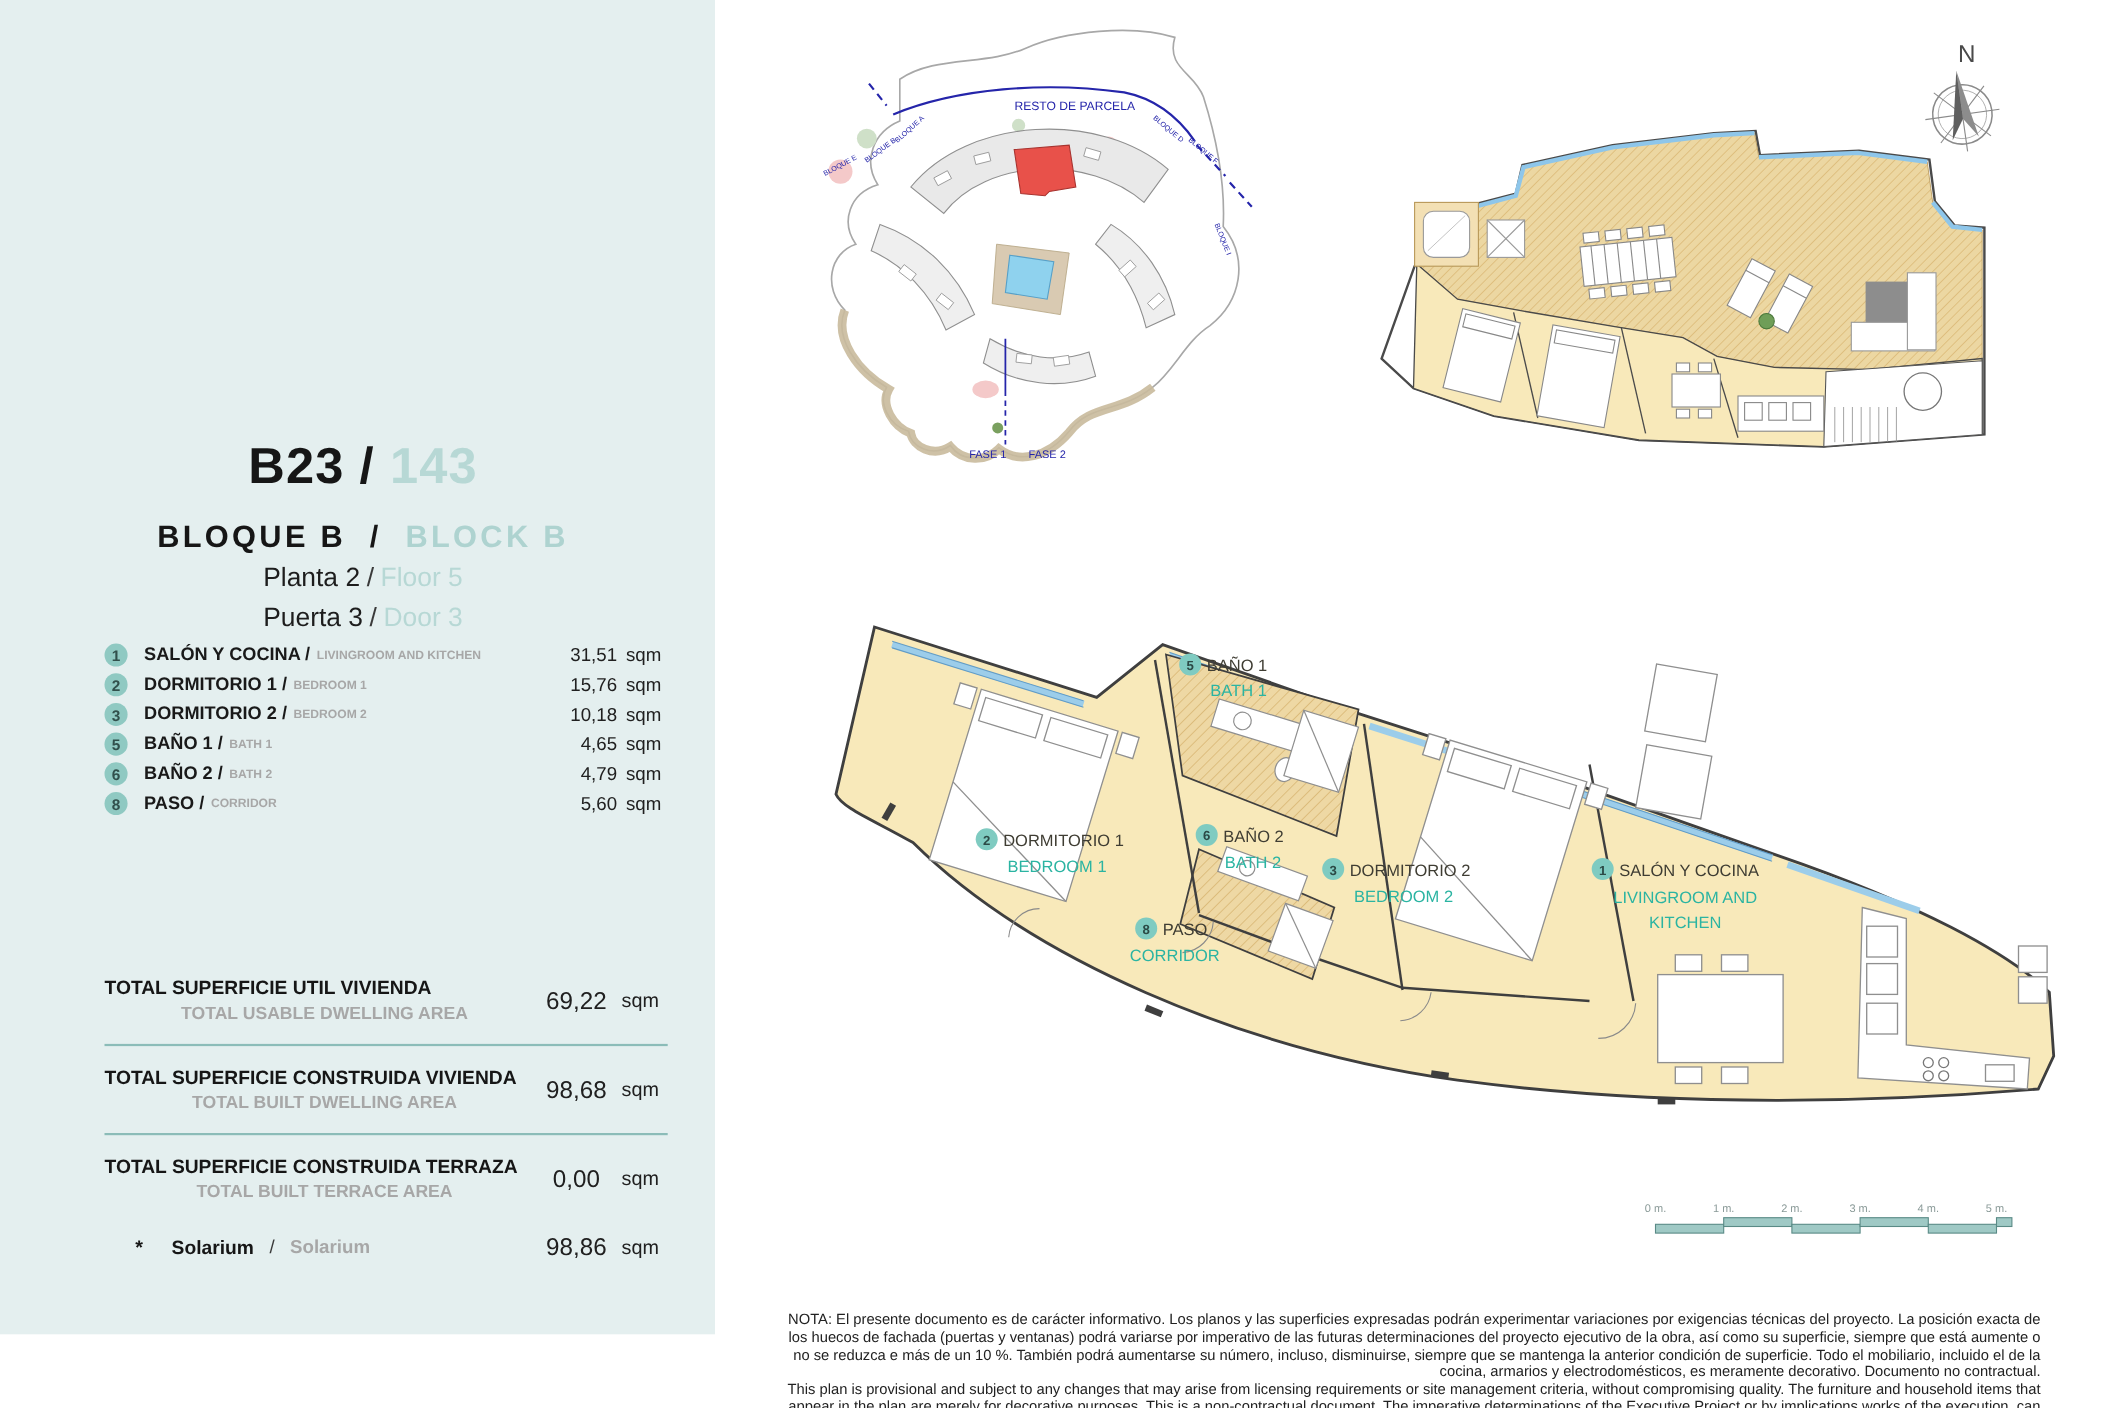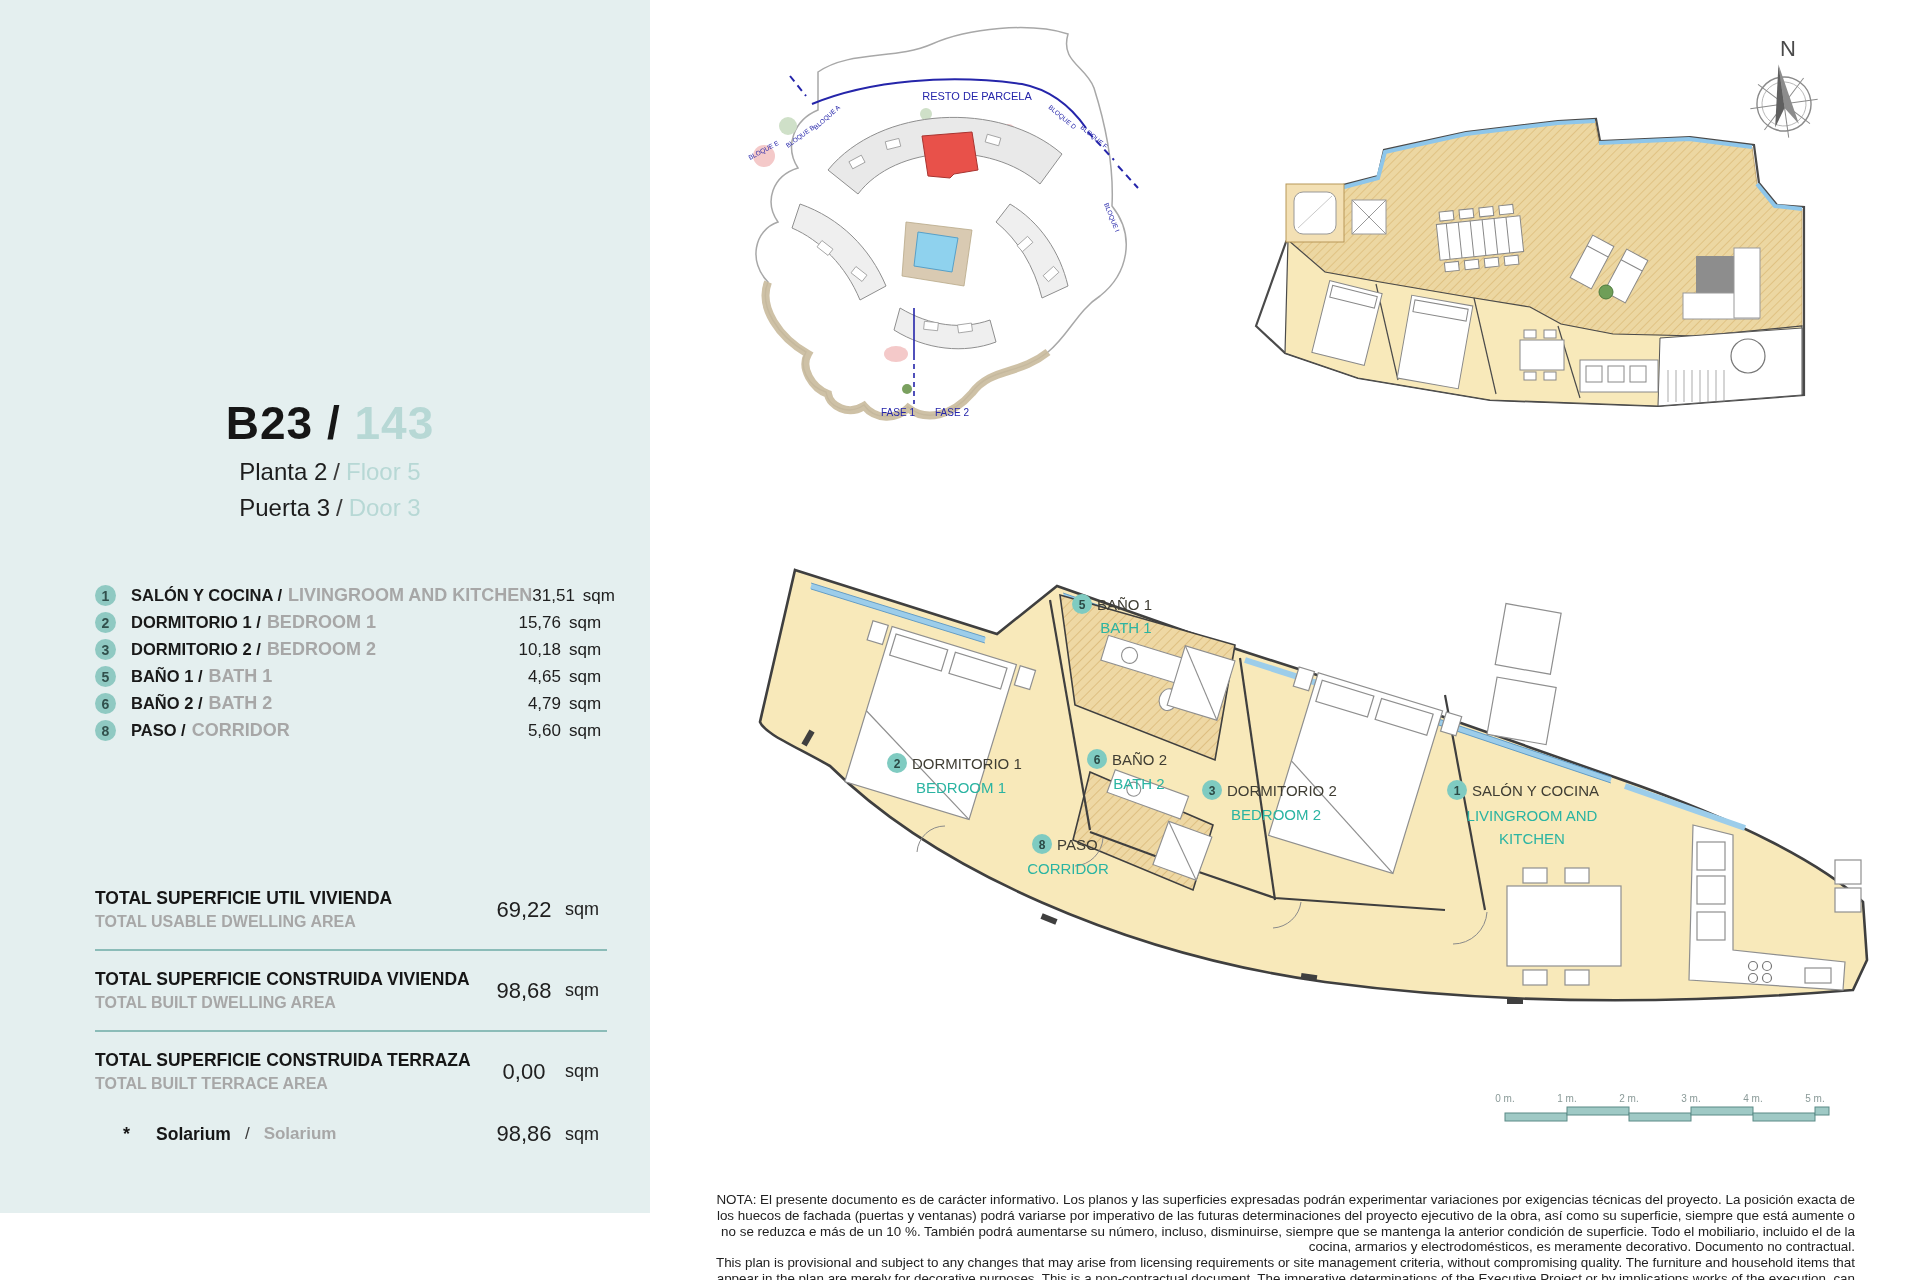--- a/index.html
+++ b/index.html
@@ -13,28 +13,28 @@
   .bloque{margin-top:22px;font-size:28px;font-weight:bold;letter-spacing:3px;color:#161616;white-space:nowrap;}
   .bloque .lt{color:#aed3d0;}
   .sub{margin-top:8px;font-size:24px;color:#1d1d1d;white-space:nowrap;}
   .sub .lt{color:#b7d8d5;}
   .sub .sep{color:#3a3a3a;padding:0 6px;}
   .rooms{position:absolute;top:582px;left:95px;width:512px;}
   .rrow{display:flex;align-items:center;height:27px;}
   .circle{width:21px;height:21px;border-radius:50%;background:#8fc9c2;color:#31504c;
           font-size:14px;font-weight:bold;display:flex;align-items:center;justify-content:center;flex:0 0 21px;}
   .r-es{font-weight:bold;font-size:16.5px;color:#191919;margin-left:15px;white-space:nowrap;}
-  .r-en{font-weight:bold;font-size:18px;color:#a7a7a7;margin-left:6px;white-space:nowrap;}
+  .r-en{font-weight:bold;font-size:11px;color:#a7a7a7;margin-left:6px;white-space:nowrap;}
   .r-val{margin-left:auto;width:54px;text-align:right;font-size:17px;color:#202020;}
   .r-unit{width:38px;margin-left:8px;font-size:17px;color:#202020;}
   .totals{position:absolute;top:882px;left:95px;width:512px;}
   .t-block{display:flex;align-items:center;padding:6px 0;}
   .t-lbl{flex:1;}
   .t-es{font-weight:bold;font-size:17.5px;color:#161616;}
-  .t-en{font-weight:bold;font-size:16px;color:#a7a7a7;margin-top:4px;}
+  .t-en{font-weight:bold;font-size:16px;color:#a7a7a7;margin-top:4px;text-align:center;}
   .t-val{width:58px;text-align:center;font-size:22px;color:#202020;}
   .t-unit{width:42px;margin-left:12px;font-size:18px;color:#202020;}
   .t-div{border-top:2px solid #8bbcb8;margin:12px 0;}
   .sol{display:flex;align-items:center;margin-top:22px;}
   .sol .star{font-size:18px;font-weight:bold;color:#161616;margin-left:28px;}
   .sol .s-es{font-size:17.5px;font-weight:bold;color:#161616;margin-left:26px;}
   .sol .s-sep{font-size:17px;color:#3a3a3a;margin-left:14px;}
   .sol .s-en{font-size:17px;font-weight:bold;color:#a7a7a7;margin-left:14px;}
   
   .plan-abs{position:absolute;}
@@ -43,20 +43,21 @@
   svg text{font-family:"Liberation Sans",sans-serif;}
 </style>
 </head>
 <body>
 
 <div id="page">
 
   <div class="sidebar">
     <div class="hdr">
       <div class="title"><span>B23 /</span> <span class="lt">143</span></div>
+      <div class="bloque"><span>BLOQUE B</span>&nbsp;&nbsp;<span>/</span>&nbsp;&nbsp;<span class="lt">BLOCK B</span></div>
       <div class="sub"><span>Planta 2</span><span class="sep">/</span><span class="lt">Floor 5</span></div>
       <div class="sub"><span>Puerta 3</span><span class="sep">/</span><span class="lt">Door 3</span></div>
     </div>
 
     <div class="rooms">
       <div class="rrow">
         <span class="circle">1</span>
         <span class="r-es">SALÓN Y COCINA /</span>
         <span class="r-en">LIVINGROOM AND KITCHEN</span>
         <span class="r-val">31,51</span>

